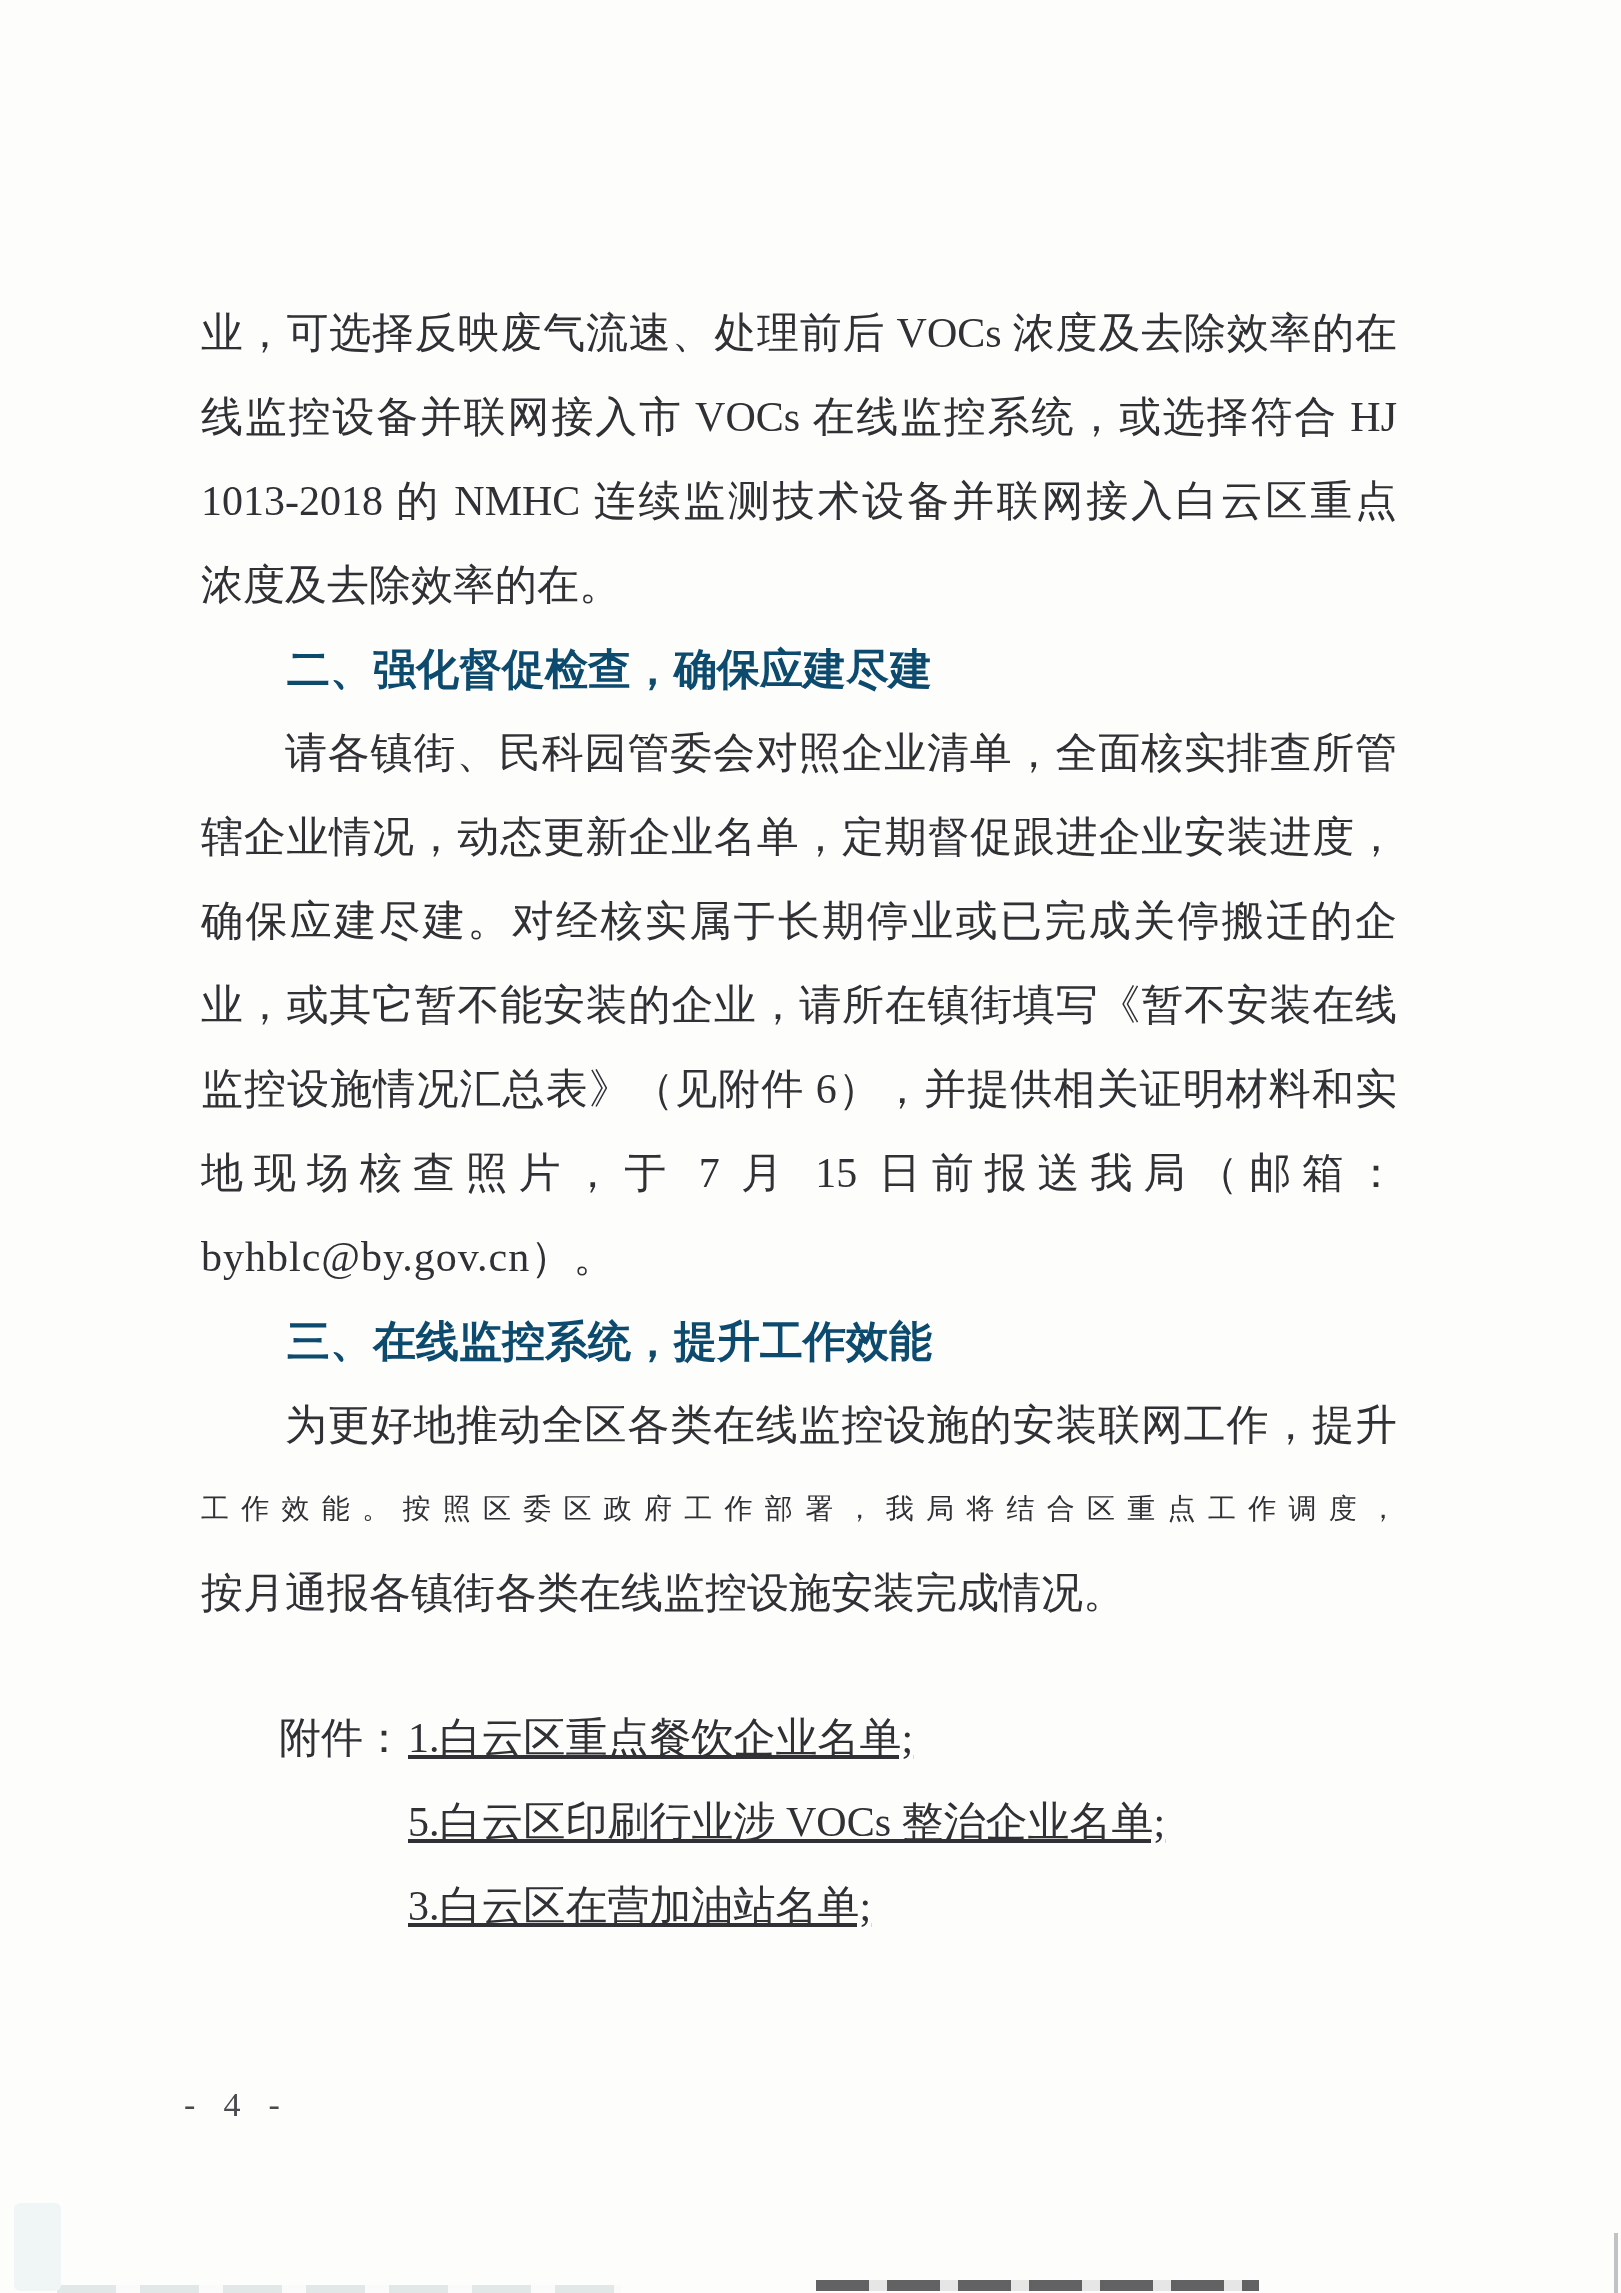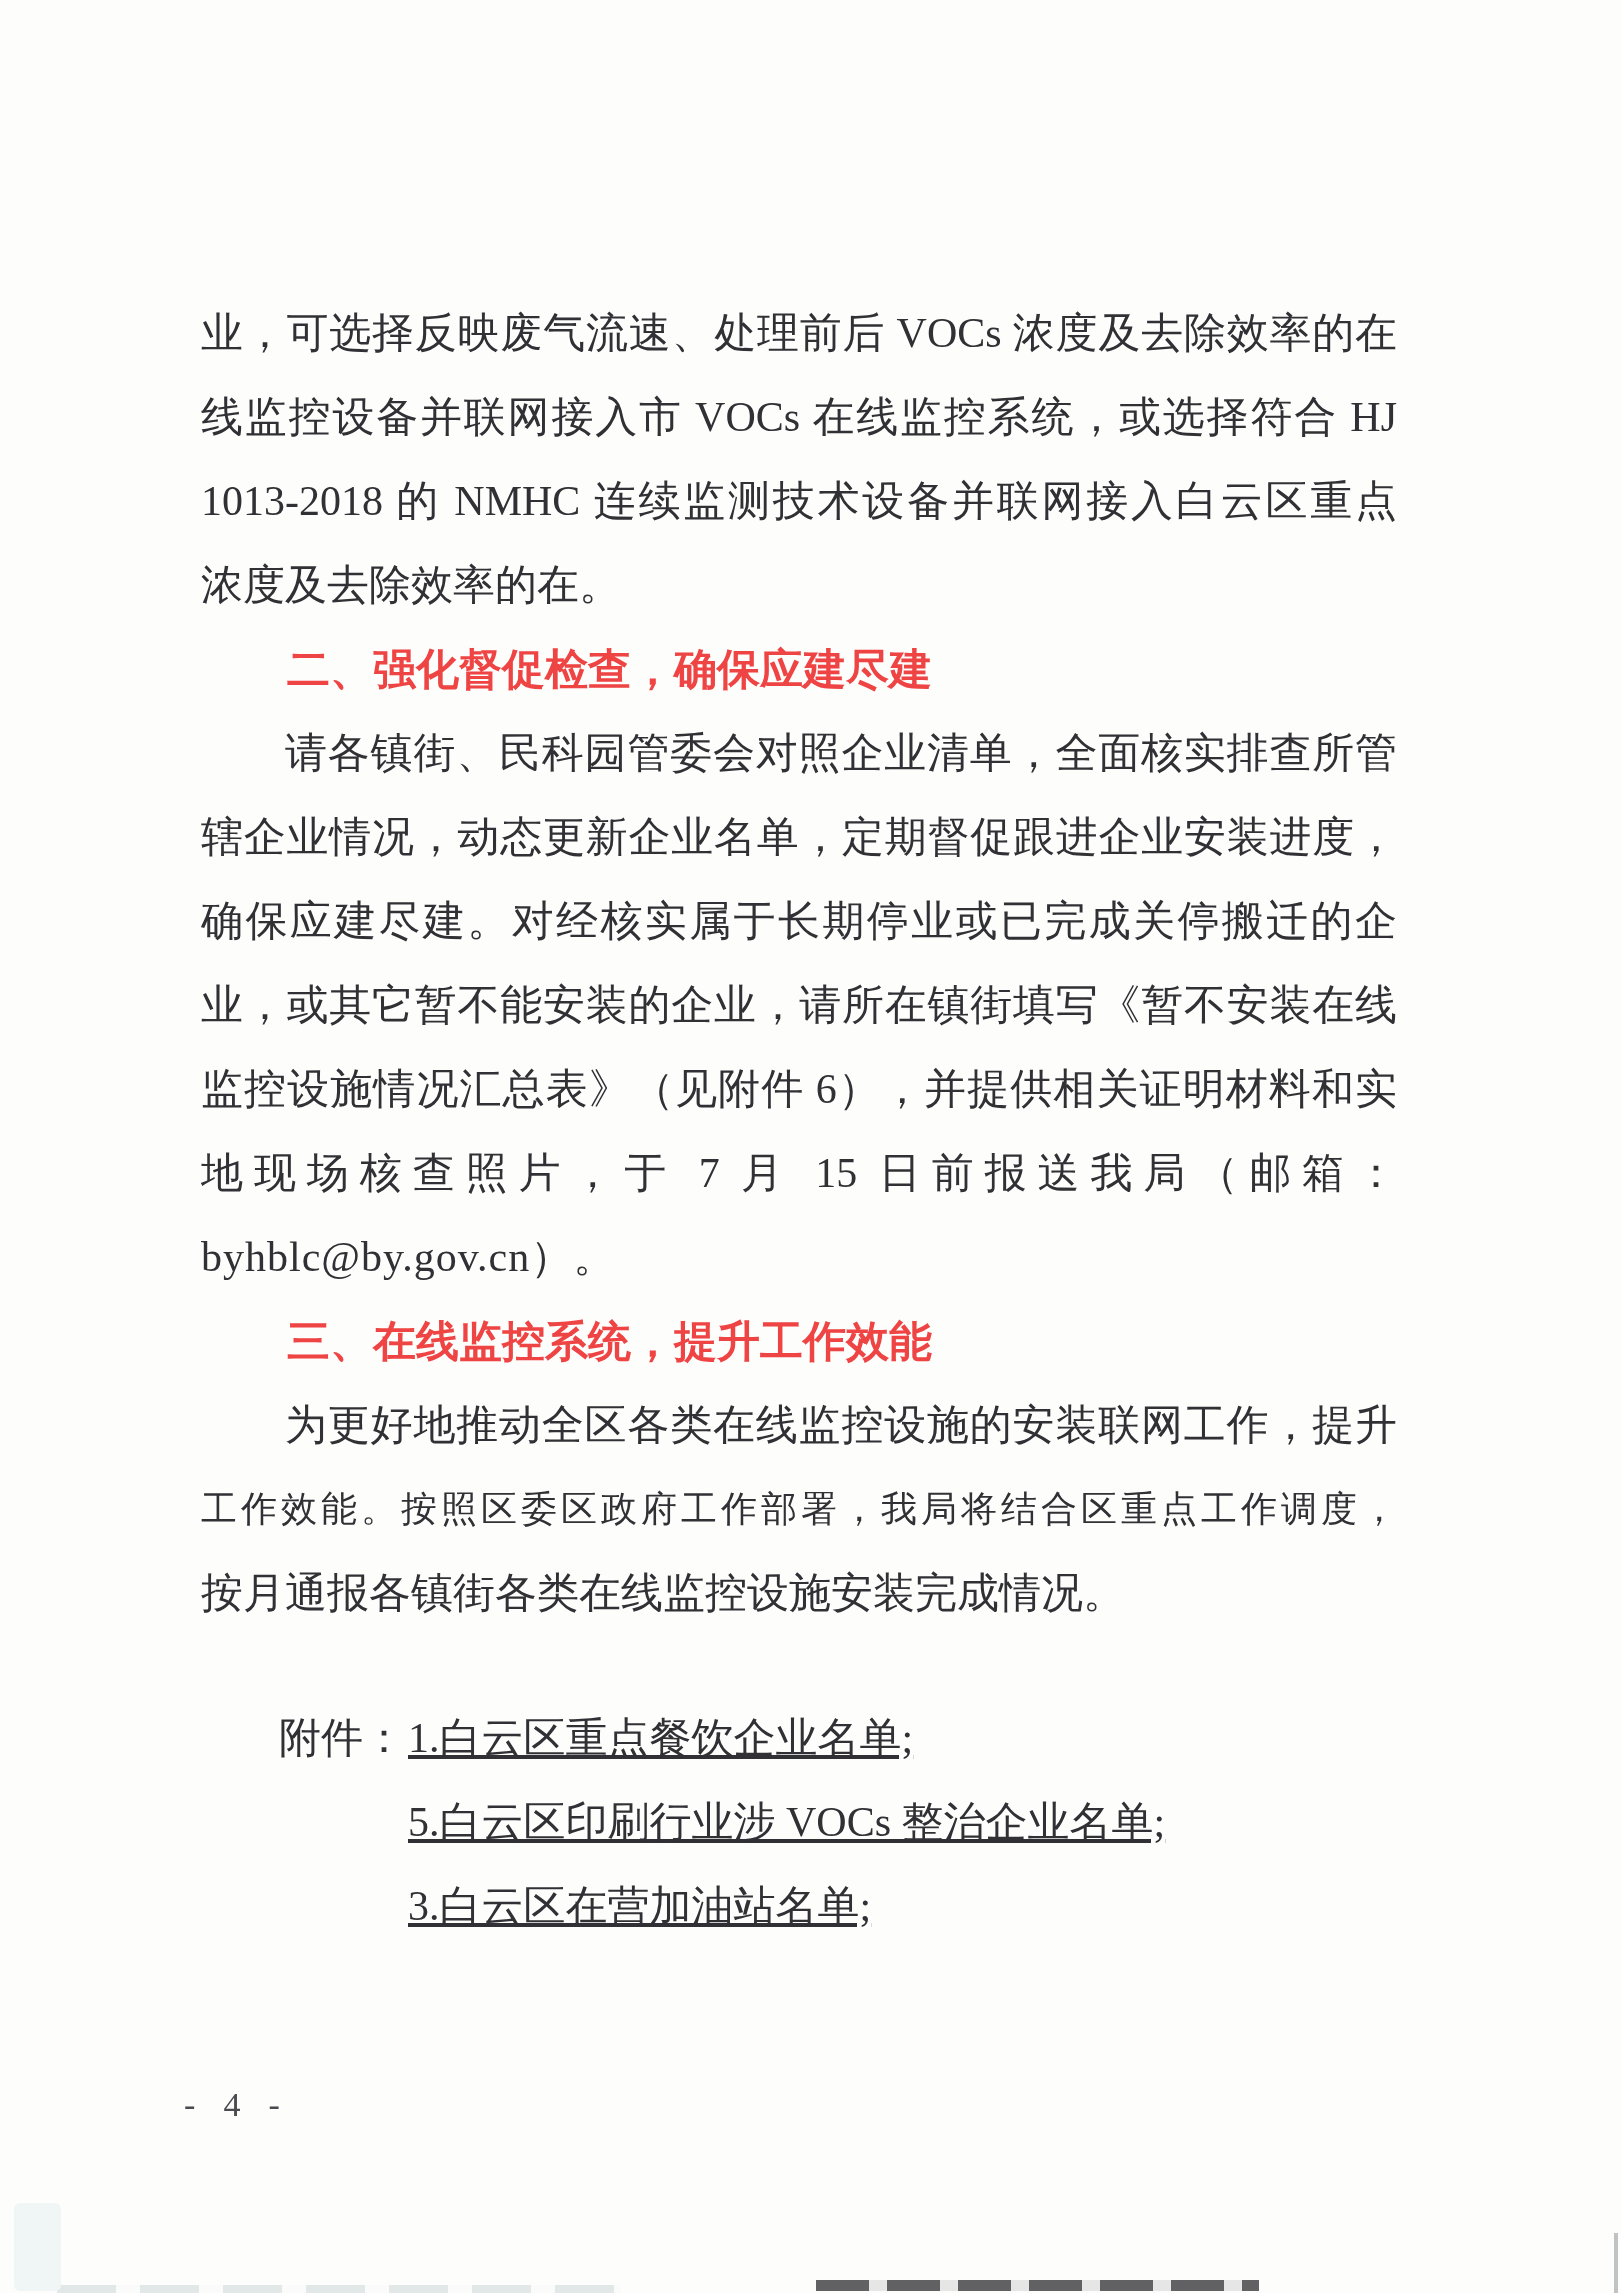--- a/index.html
+++ b/index.html
@@ -33,26 +33,26 @@
   }
   .just {
     white-space: normal;
     text-align: justify;
     text-align-last: justify;
   }
   .ind {
     text-indent: 2em;
   }
   .tight {
-    font-size: 36px;
+    font-size: 28px;
   }
   .heading {
     font-family: "Liberation Sans", sans-serif;
     font-weight: 700;
-    color: #ef4444;
+    color: #0c4a6e;
     font-size: 43px;
   }
   .latin {
     letter-spacing: 1px;
   }
   .attachments {
     margin-top: 61px;
     margin-left: 78px;
     display: flex;
     align-items: flex-start;

